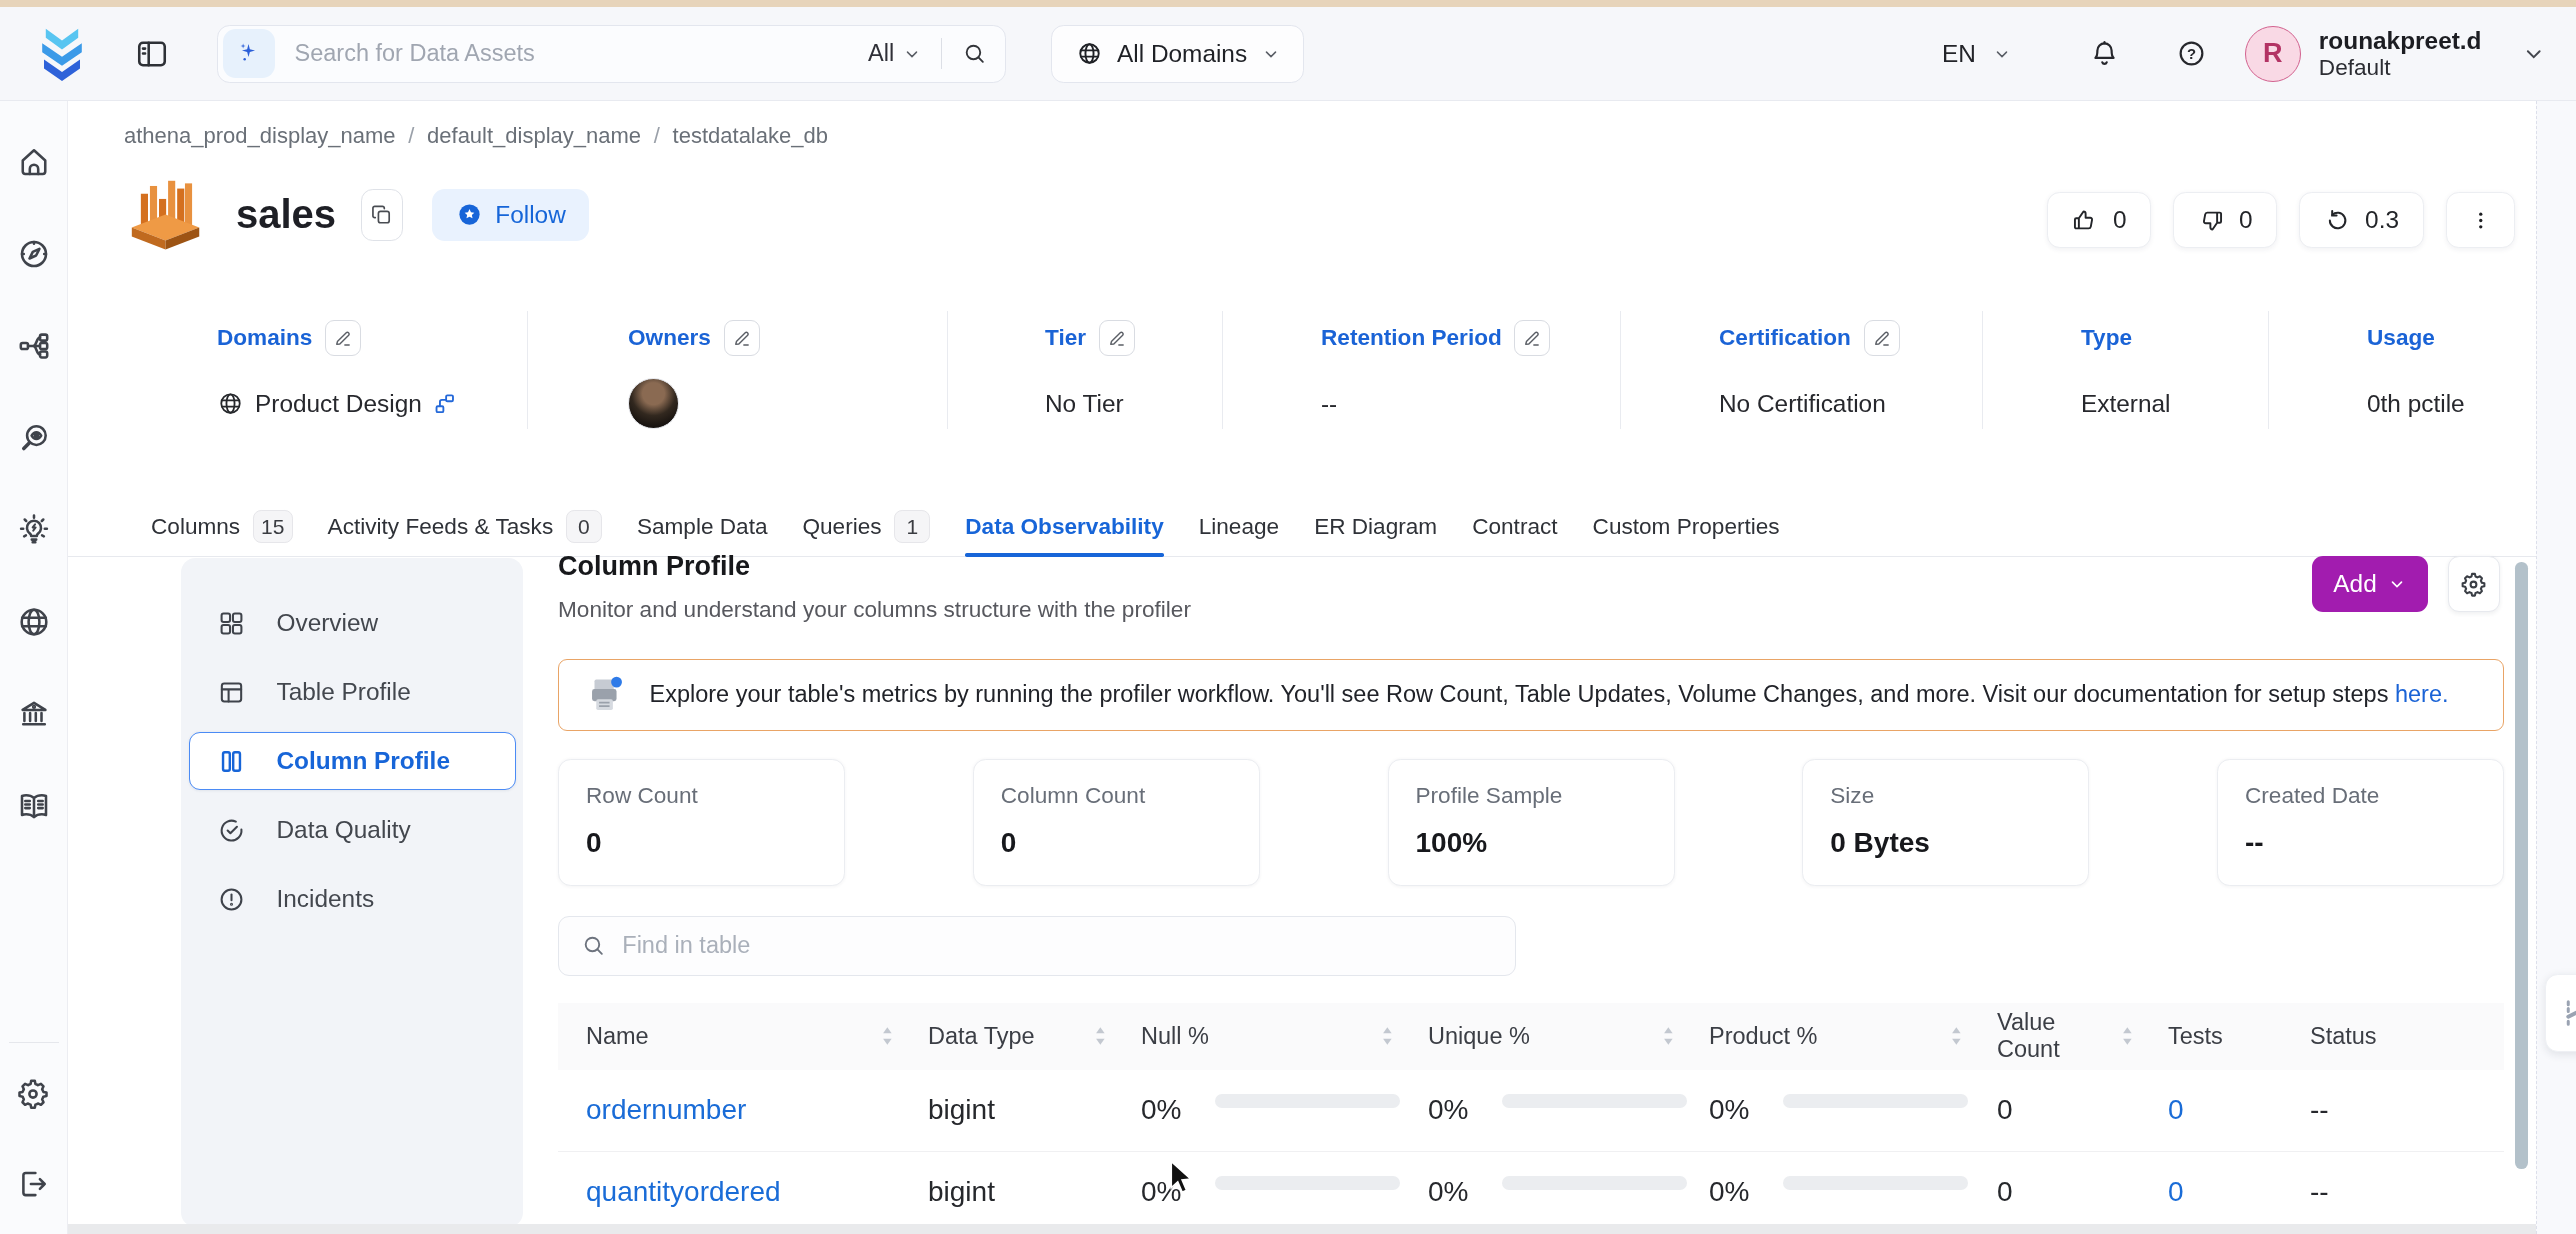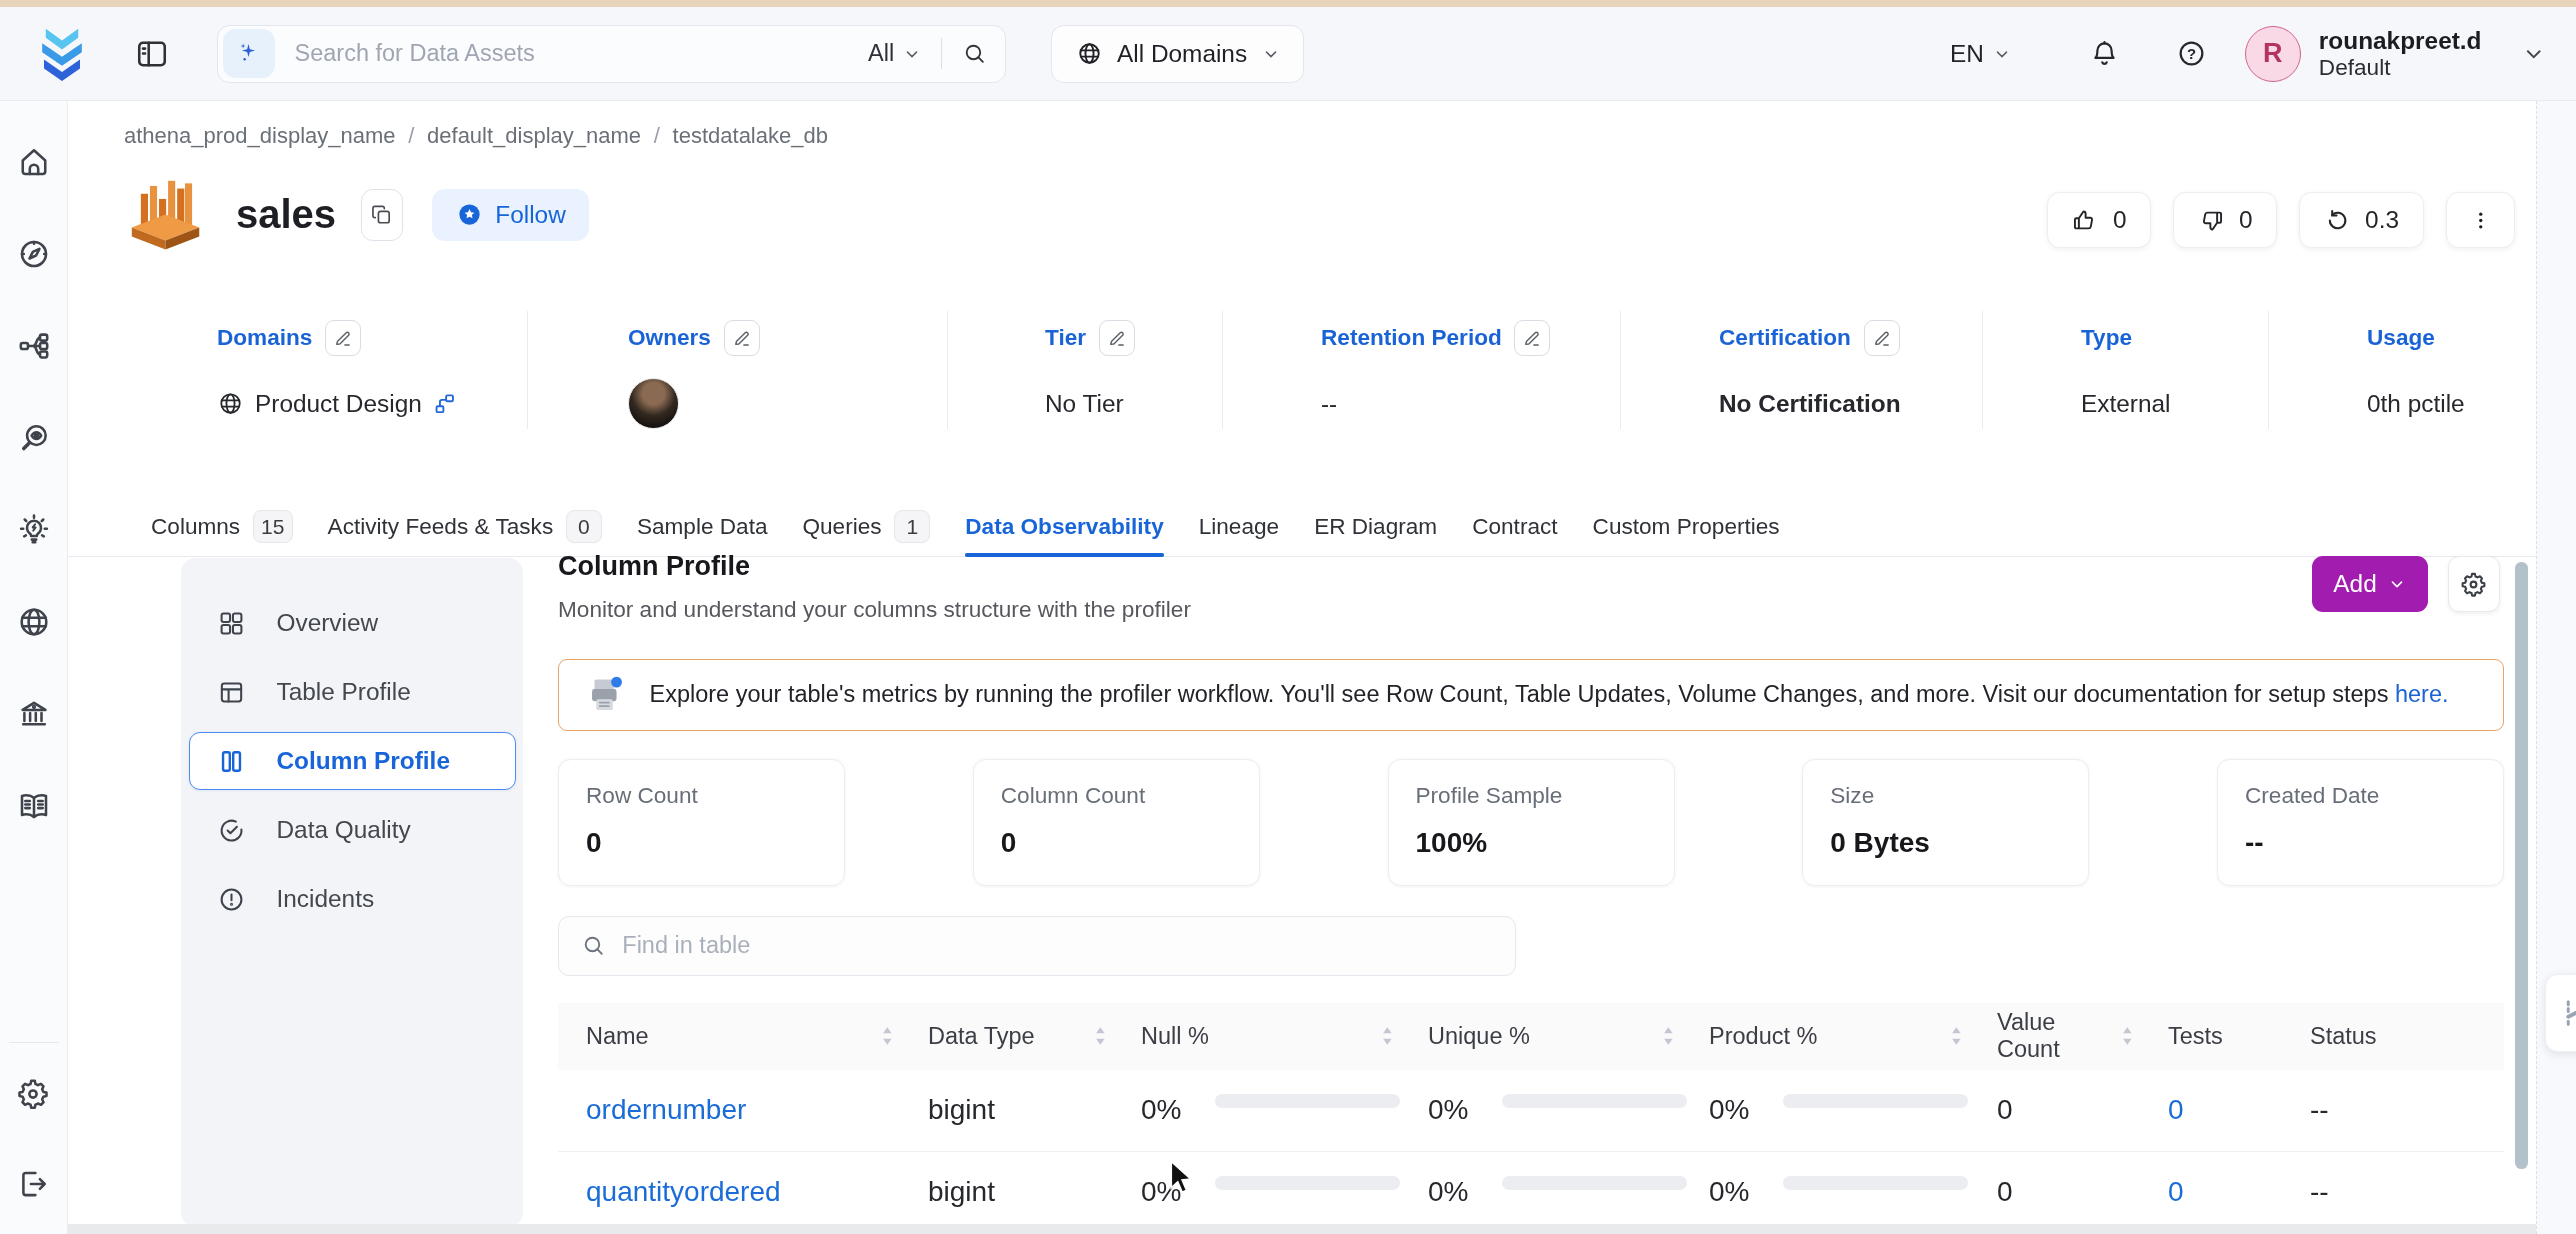--- a/index.html
+++ b/index.html
@@ -16,21 +16,21 @@
   .sparkle-chip { width:52px; height:49px; background:#e7f1fc; border-radius:12.7px; display:flex;
     align-items:center; justify-content:center; flex:none; }
   .search-input { flex:1; border:none; outline:none; background:transparent; font-size:23.5px; color:#33353a;
     margin-left:20px; font-family:inherit; }
   .search-input::placeholder { color:#a0a6b1; }
   .scope { display:flex; align-items:center; gap:9px; font-size:23.5px; color:#2f3038; }
   .vdiv { width:0.9px; height:31px; background:#dcdfe6; margin:0 20px; }
   .domains-btn { margin-left:45px; height:58px; padding:0 23.5px; background:#fdfdfe; border:0.9px solid #e3e6ee;
     border-radius:12.7px; display:flex; align-items:center; gap:14.5px; font-size:24.4px; color:#1f2126; cursor:pointer; font-family:inherit; }
   .nav-right { margin-left:auto; display:flex; align-items:center; margin-right:31px; }
-  .lang { display:flex; align-items:center; gap:9px; font-size:24.4px; color:#232429; cursor:pointer; }
+  .lang { display:flex; align-items:center; gap:17px; font-size:24.4px; color:#232429; cursor:pointer; }
   .icon-btn { background:none; border:none; cursor:pointer; display:flex; align-items:center; }
   .user-chip { display:flex; align-items:center; margin-left:38px; cursor:pointer; }
   .avatar-r { width:56px; height:56px; border-radius:50%; background:#f9d9e5; border:1.8px solid #d2628f;
     color:#b33364; font-size:27px; font-weight:600; display:flex; align-items:center; justify-content:center; }
   .user-names { margin-left:18px; line-height:1.15; }
   .user-name { font-size:24.4px; font-weight:700; color:#1c1d22; }
   .user-team { font-size:22.6px; color:#2c2d33; }
   
   .rail { position:absolute; left:0; top:101px; width:68px; height:1133px; background:#fafbfd;
     border-right:0.9px solid #ecedf2; display:flex; flex-direction:column; align-items:center; padding-top:43px; gap:56px; }
@@ -60,21 +60,21 @@
   .meta-col:nth-child(3){ width:275px; padding-left:97px; }
   .meta-col:nth-child(4){ width:398px; padding-left:98px; }
   .meta-col:nth-child(5){ width:362px; padding-left:98px; }
   .meta-col:nth-child(6){ width:286px; padding-left:98px; }
   .meta-col:nth-child(7){ width:237px; padding-left:98px; }
   .meta-label-row { display:flex; align-items:center; gap:12.7px; height:40px; }
   .meta-label { font-size:22.6px; font-weight:700; color:#1a63d6; }
   .edit-chip { width:36px; height:36px; background:#fff; border:0.9px solid #d9dce2; border-radius:9px;
     display:flex; align-items:center; justify-content:center; cursor:pointer; }
   .meta-value { margin-top:20px; font-size:24.4px; color:#27282d; display:flex; align-items:center; gap:11px; min-height:51px; }
-  .meta-value.bold { font-weight:700; }
+  .meta-value.bold { font-weight:400; }
   .owner-avatar { width:51px; height:51px; border-radius:50%;
     background:radial-gradient(circle at 50% 30%, #8a6a52 0 26%, #32281f 52%, #181310 78%); border:0.9px solid #e3e5ea; }
   
   .tabs-row { position:absolute; left:0; top:396px; width:2508px; height:60px; border-bottom:0.9px solid #e7e9ee;
     display:flex; align-items:center; padding-left:83px; gap:35px; }
   .tab { position:relative; display:flex; align-items:center; gap:12.7px; height:60px; font-size:22.6px; color:#2f3238; cursor:pointer; }
   .tab-badge { min-width:36px; height:33px; padding:0 7.2px; background:#f5f5f7; border:0.9px solid #e6e6ea; border-radius:8.1px;
     font-size:21px; color:#3a3c41; display:flex; align-items:center; justify-content:center; }
   .tab.active { color:#1765d8; font-weight:700; }
   .tab.active::after { content:""; position:absolute; left:0; bottom:0; width:100%; height:3.6px; background:#1765d8; border-radius:1.8px; }

